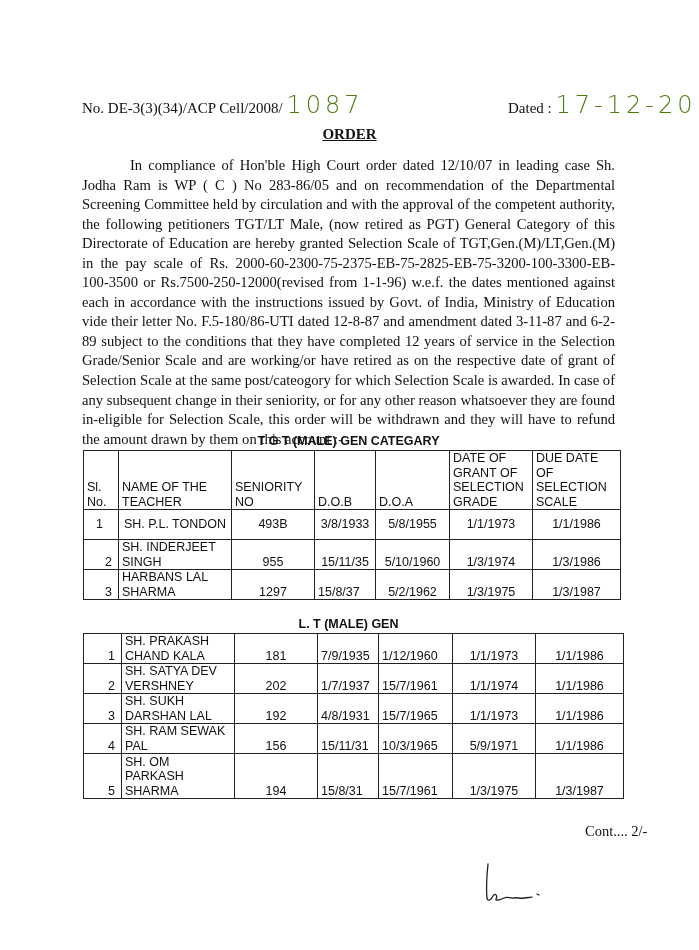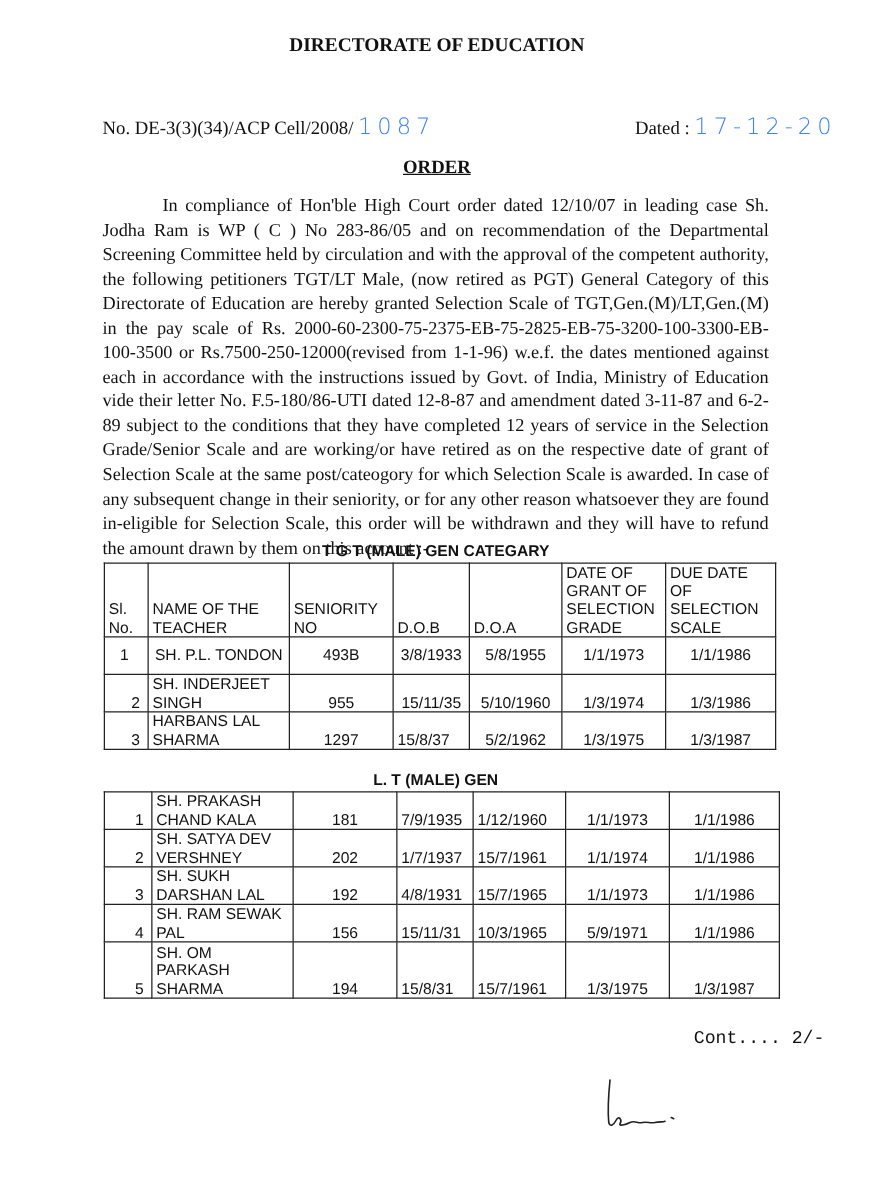--- a/index.html
+++ b/index.html
@@ -2,21 +2,21 @@
 <html><head>
 <meta charset="utf-8">
 <style>
   html, body { margin:0; padding:0; background:#fff; }
   body { width:699px; height:950px; position:relative; overflow:hidden; color:#111; }
   .serif { font-family: "Liberation Serif", "DejaVu Serif", serif; }
   .sans { font-family: "Liberation Sans", "DejaVu Sans", sans-serif; }
 
   .header { position:absolute; top:28px; left:0; width:699px; text-align:center; font-weight:bold; font-size:15.5px; line-height:18px; }
   .ref-no { position:absolute; top:91px; left:82px; font-size:15px; }
-  .hand { font-family: "DejaVu Sans", sans-serif; font-weight:200; font-size:18px; letter-spacing:4px; color:#3b82f6; }
+  .hand { font-family: "DejaVu Sans", sans-serif; font-weight:200; font-size:24px; letter-spacing:4px; color:#4d7c0f; }
   .dated { position:absolute; top:91px; left:508px; font-size:15px; white-space:nowrap; }
   .order-title { position:absolute; top:126px; left:0; width:699px; text-align:center; font-weight:bold; font-size:15px; text-decoration:underline; }
 
   .body-text { position:absolute; top:156px; left:82px; width:533px; font-size:14.6px; line-height:19.55px; text-align:justify; text-indent:48px; }
 
   .table-caption { position:absolute; left:83px; width:531px; text-align:center; font-weight:bold; font-size:12.5px; }
   .cap1 { top:434px; }
   .cap2 { top:617px; }
 
   table.grid { position:absolute; left:83px; width:531px; border-collapse:collapse; font-size:12.5px; table-layout:fixed; }
@@ -30,28 +30,27 @@
   .c-doa { width:67px; }
   .c-grant { width:76px; }
   .c-due { width:81px; }
   .num { text-align:center; }
   .center { text-align:center !important; vertical-align:middle !important; }
   tr.hdr td { height:56px; text-align:left; }
   tr.hdr td.c-sl { text-align:left; padding-right:3px !important; }
   tr.r30 td { height:29px; }
   tr.r44 td { height:44px; }
 
-  .cont { position:absolute; top:823px; left:555px; font-size:14.5px;font-family:Liberation Mono, monospace; }
+  .cont { position:absolute; top:823px; left:585px; font-size:14.5px; }
   .signature { position:absolute; top:862px; left:482px; width:70px; height:42px; }
 </style>
 </head>
 <body>
 
 <div class="header serif">
-  <div>DIRECTORATE OF EDUCATION</div>
 </div>
 
 <div class="ref-no serif">
   <span>No. DE-3(3)(34)/ACP Cell/2008/</span>
   <span class="hand">1087</span>
 </div>
 
 <div class="dated serif">
   <span>Dated :</span>
   <span class="hand">17-12-20</span>

